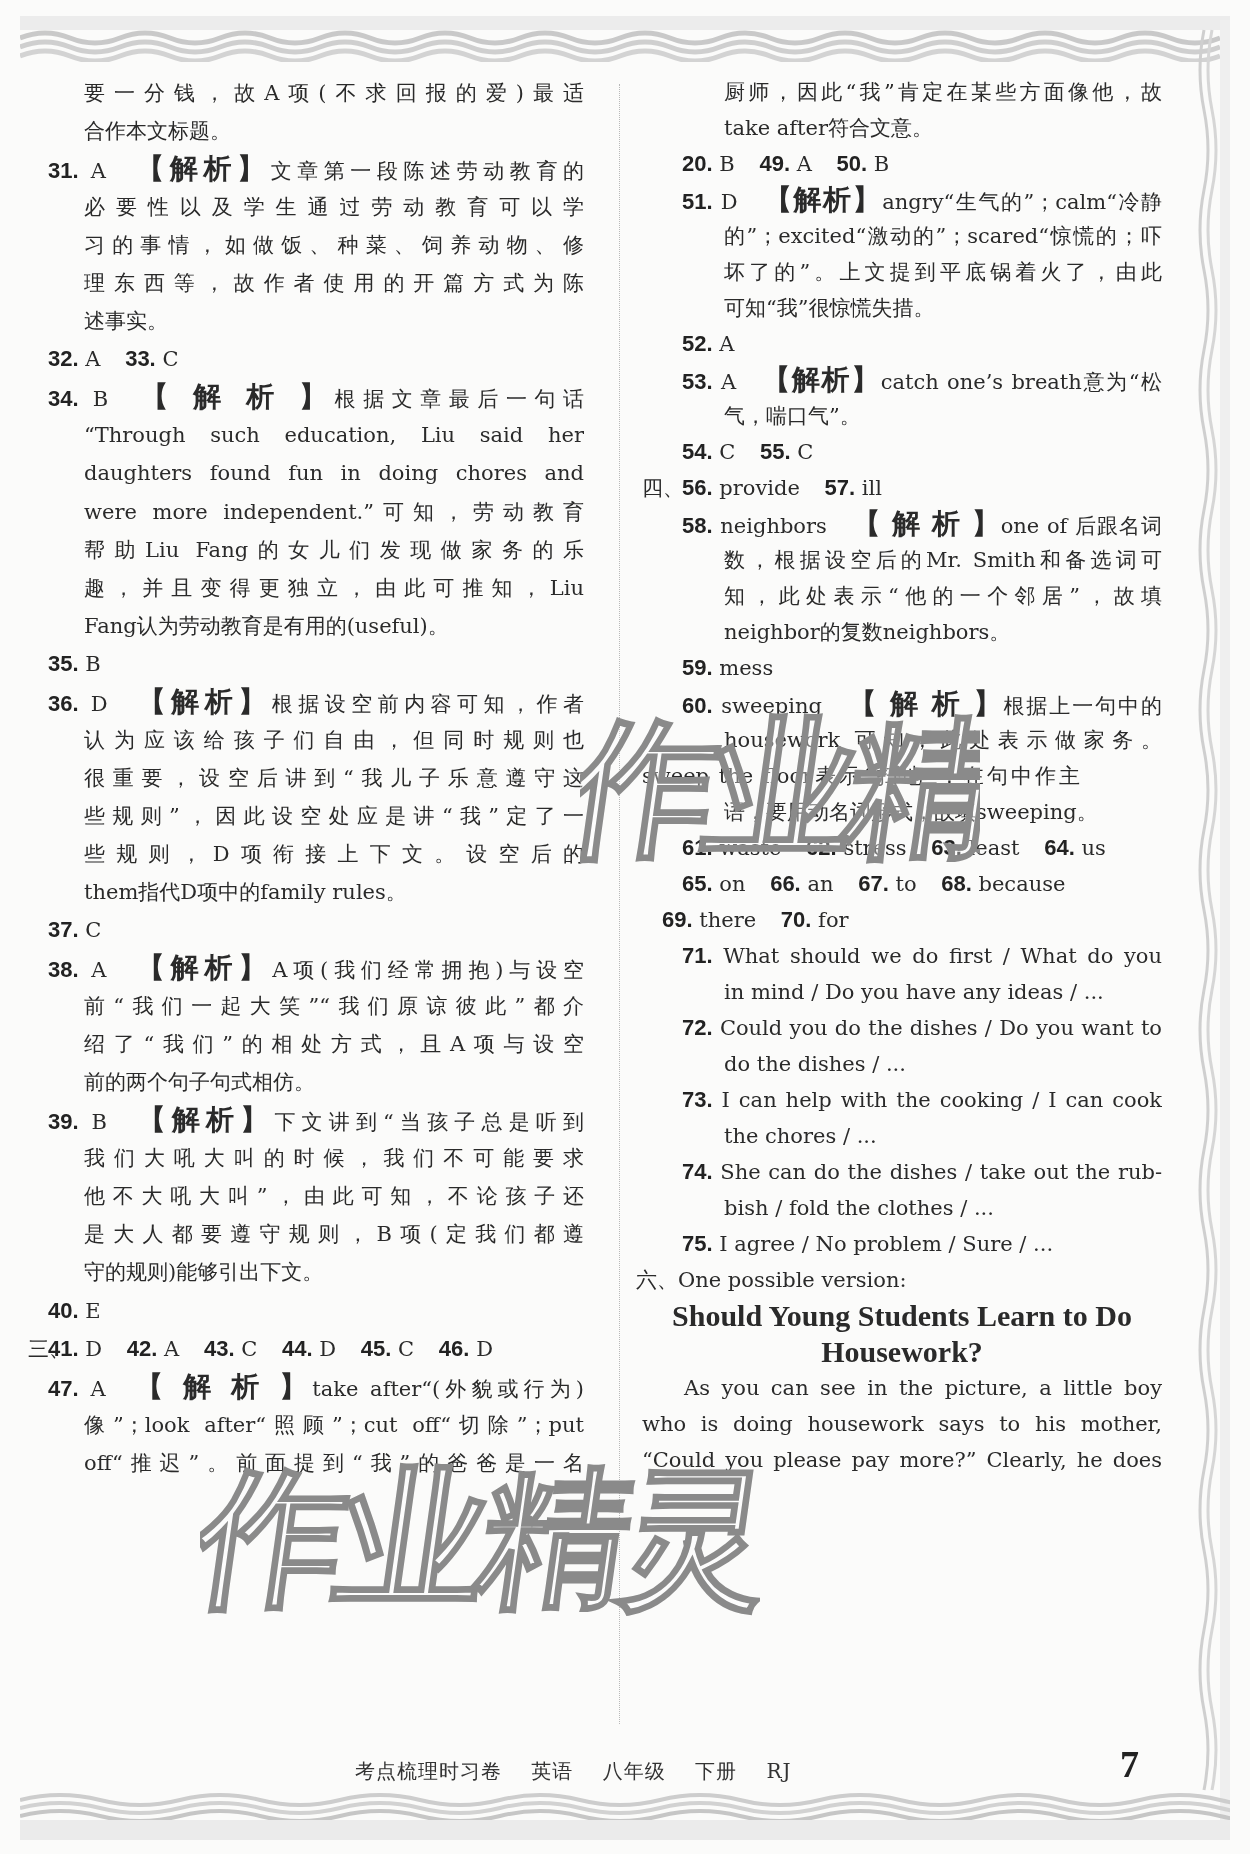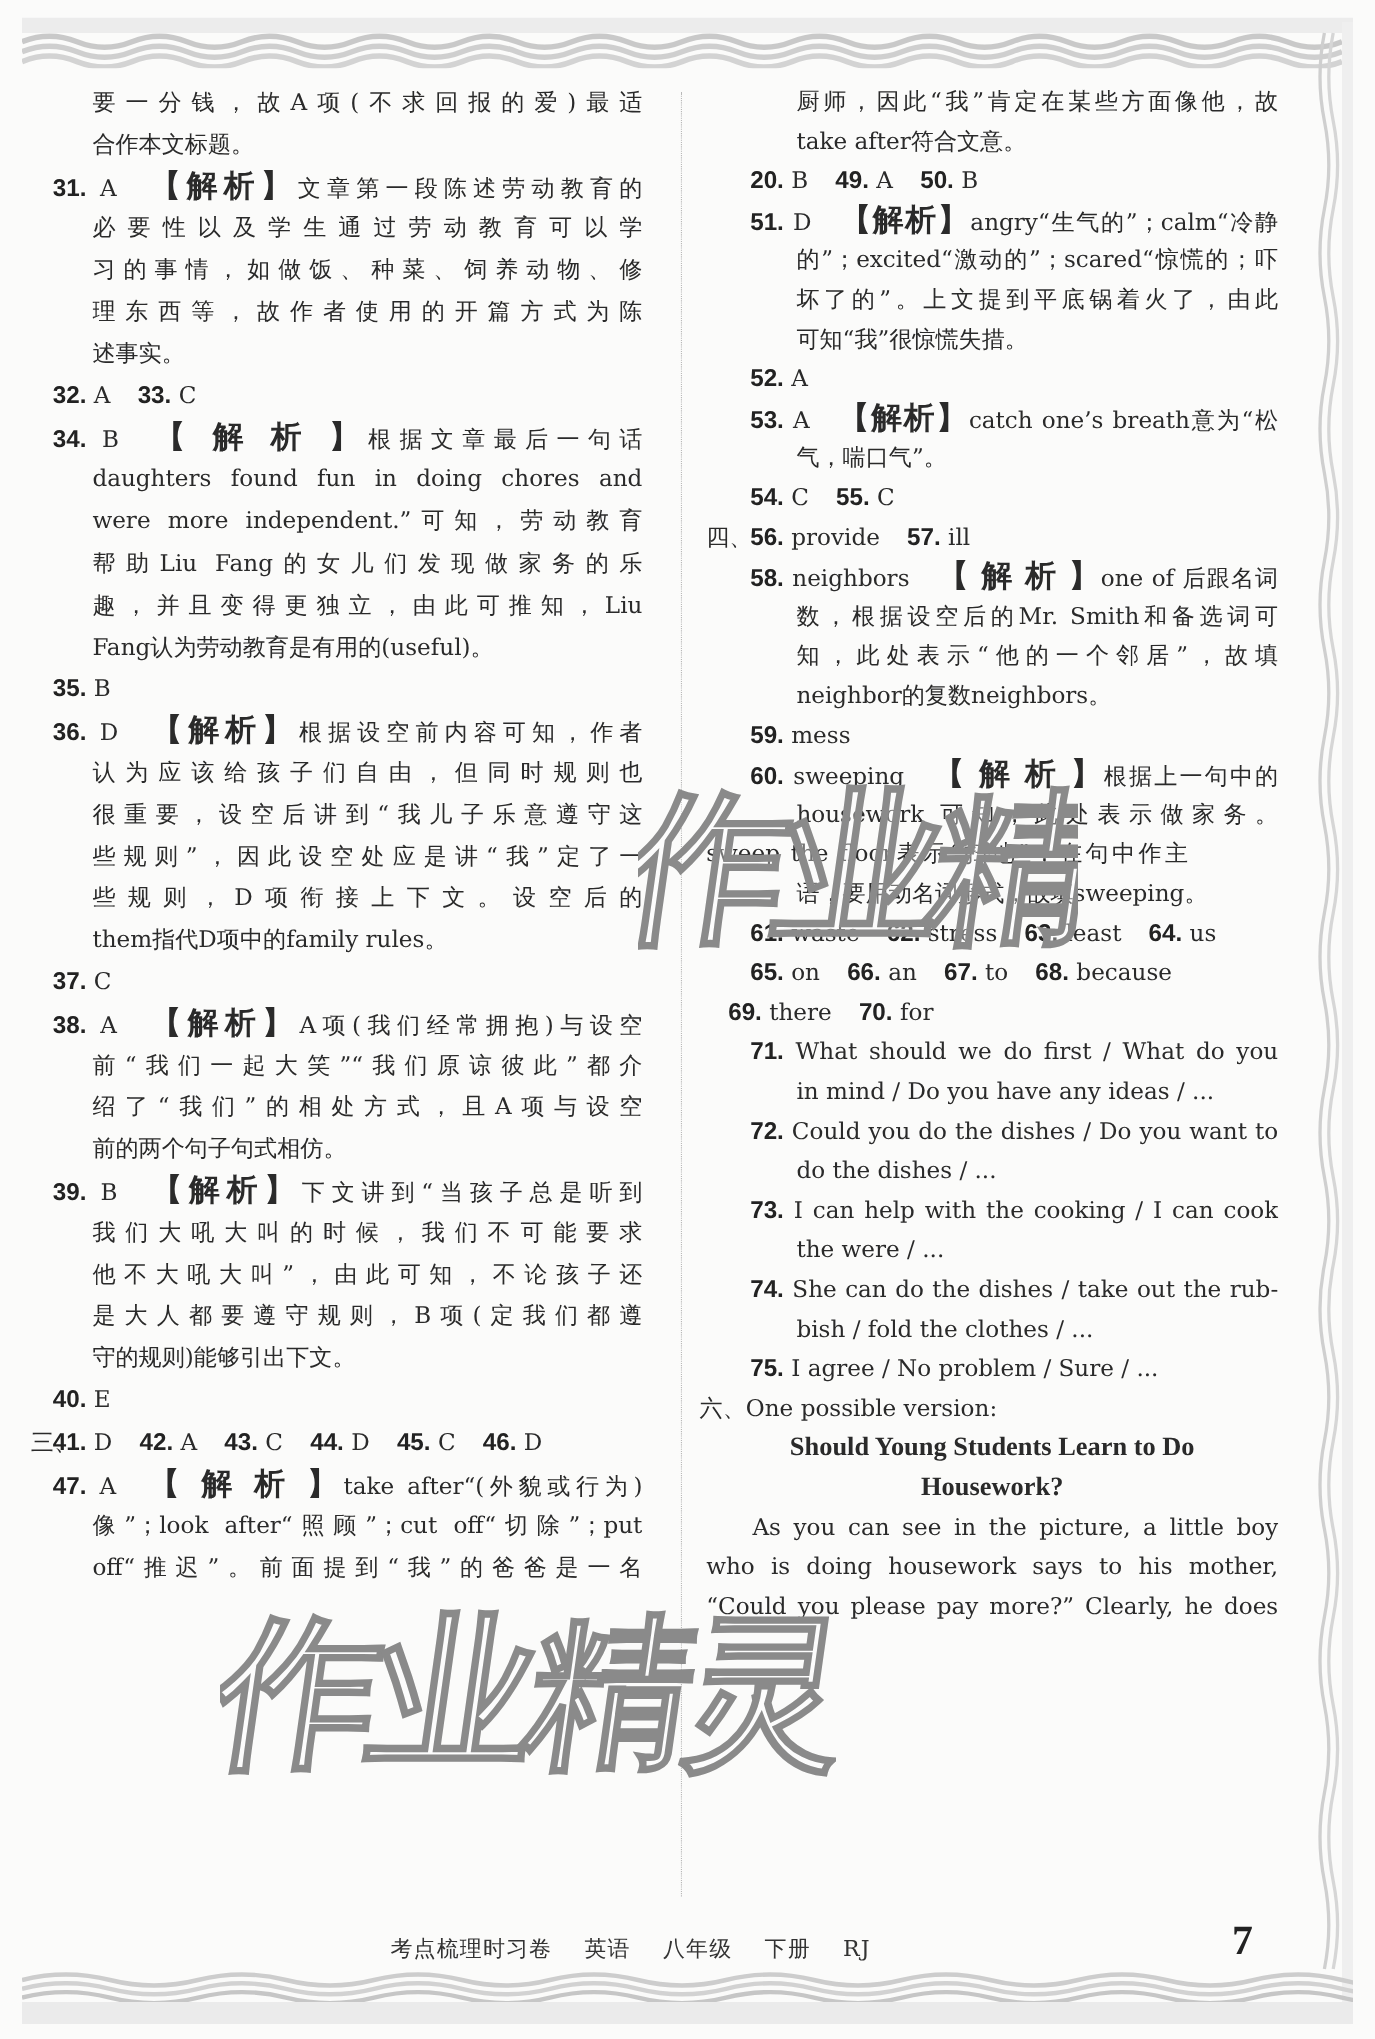--- a/index.html
+++ b/index.html
@@ -29,21 +29,21 @@
   .col.right .line { height:36px; line-height:36px; }
   .line { white-space:nowrap; position:relative; }
   .line.just { text-align:justify; text-align-last:justify; white-space:normal; overflow:hidden; }
   .num {
     font-family:"Liberation Sans","DejaVu Sans",sans-serif;
     font-weight:bold; font-size:22px; color:#222;
   }
   .sec { position:absolute; left:-40px; }
   .ans { margin-right:18px; }
   .jx { font-family:"DejaVu Sans","Liberation Sans",sans-serif; font-weight:bold; font-size:28px; }
-  .title-bold { font-weight:bold; font-family:"Liberation Serif","DejaVu Serif",serif; font-size:24px; text-align:center; }
+  .title-bold { font-weight:bold; font-family:"Liberation Serif","DejaVu Serif",serif; font-size:30px; text-align:center; }
   .footer-text {
     position:absolute; left:355px; top:1758px;
     font-family:"DejaVu Serif",serif; font-size:20px; letter-spacing:1px; color:#333;
   }
   .footer-text span { margin-right:22px; }
   .page-num {
     position:absolute; left:1120px; top:1742px;
     font-family:"Liberation Serif",serif; font-weight:bold; font-size:38px; color:#222;
   }
   .watermark { position:absolute; pointer-events:none; }
@@ -89,20 +89,21 @@
     <span class="num">32.</span>
     <span class="ans">A</span>
     <span class="num">33.</span>
     <span class="ans">C</span>
   </div>
   <div class="line just" style="margin-left:-36px;">
     <span class="num">34.</span>
     <span class="ans">B</span>
     <span class="jx">【 解 析 】</span><span>根据文章最后一句话</span>
   </div>
+  <div class="line just">“Through such education, Liu said her</div>
   <div class="line just">daughters found fun in doing chores and</div>
   <div class="line just">were more independent.”可知，劳动教育</div>
   <div class="line just">帮助Liu Fang的女儿们发现做家务的乐</div>
   <div class="line just">趣，并且变得更独立，由此可推知，Liu</div>
   <div class="line">Fang认为劳动教育是有用的(useful)。</div>
   <div class="line" style="margin-left:-36px;">
     <span class="num">35.</span>
     <span class="ans">B</span>
   </div>
   <div class="line just" style="margin-left:-36px;">
@@ -260,21 +261,21 @@
   <div class="line" style="margin-left:82px;">in mind / Do you have any ideas / ...</div>
   <div class="line just" style="margin-left:40px; width:480px;">
     <span class="num">72.</span>
     <span>Could you do the dishes / Do you want to</span>
   </div>
   <div class="line" style="margin-left:82px;">do the dishes / ...</div>
   <div class="line just" style="margin-left:40px; width:480px;">
     <span class="num">73.</span>
     <span>I can help with the cooking / I can cook</span>
   </div>
-  <div class="line" style="margin-left:82px;">the were / ...</div>
+  <div class="line" style="margin-left:82px;">the chores / ...</div>
   <div class="line just" style="margin-left:40px; width:480px;">
     <span class="num">74.</span>
     <span>She can do the dishes / take out the rub-</span>
   </div>
   <div class="line" style="margin-left:82px;">bish / fold the clothes / ...</div>
   <div class="line" style="margin-left:40px;">
     <span class="num">75.</span>
     <span>I agree / No problem / Sure / ...</span>
   </div>
   <div class="line">

